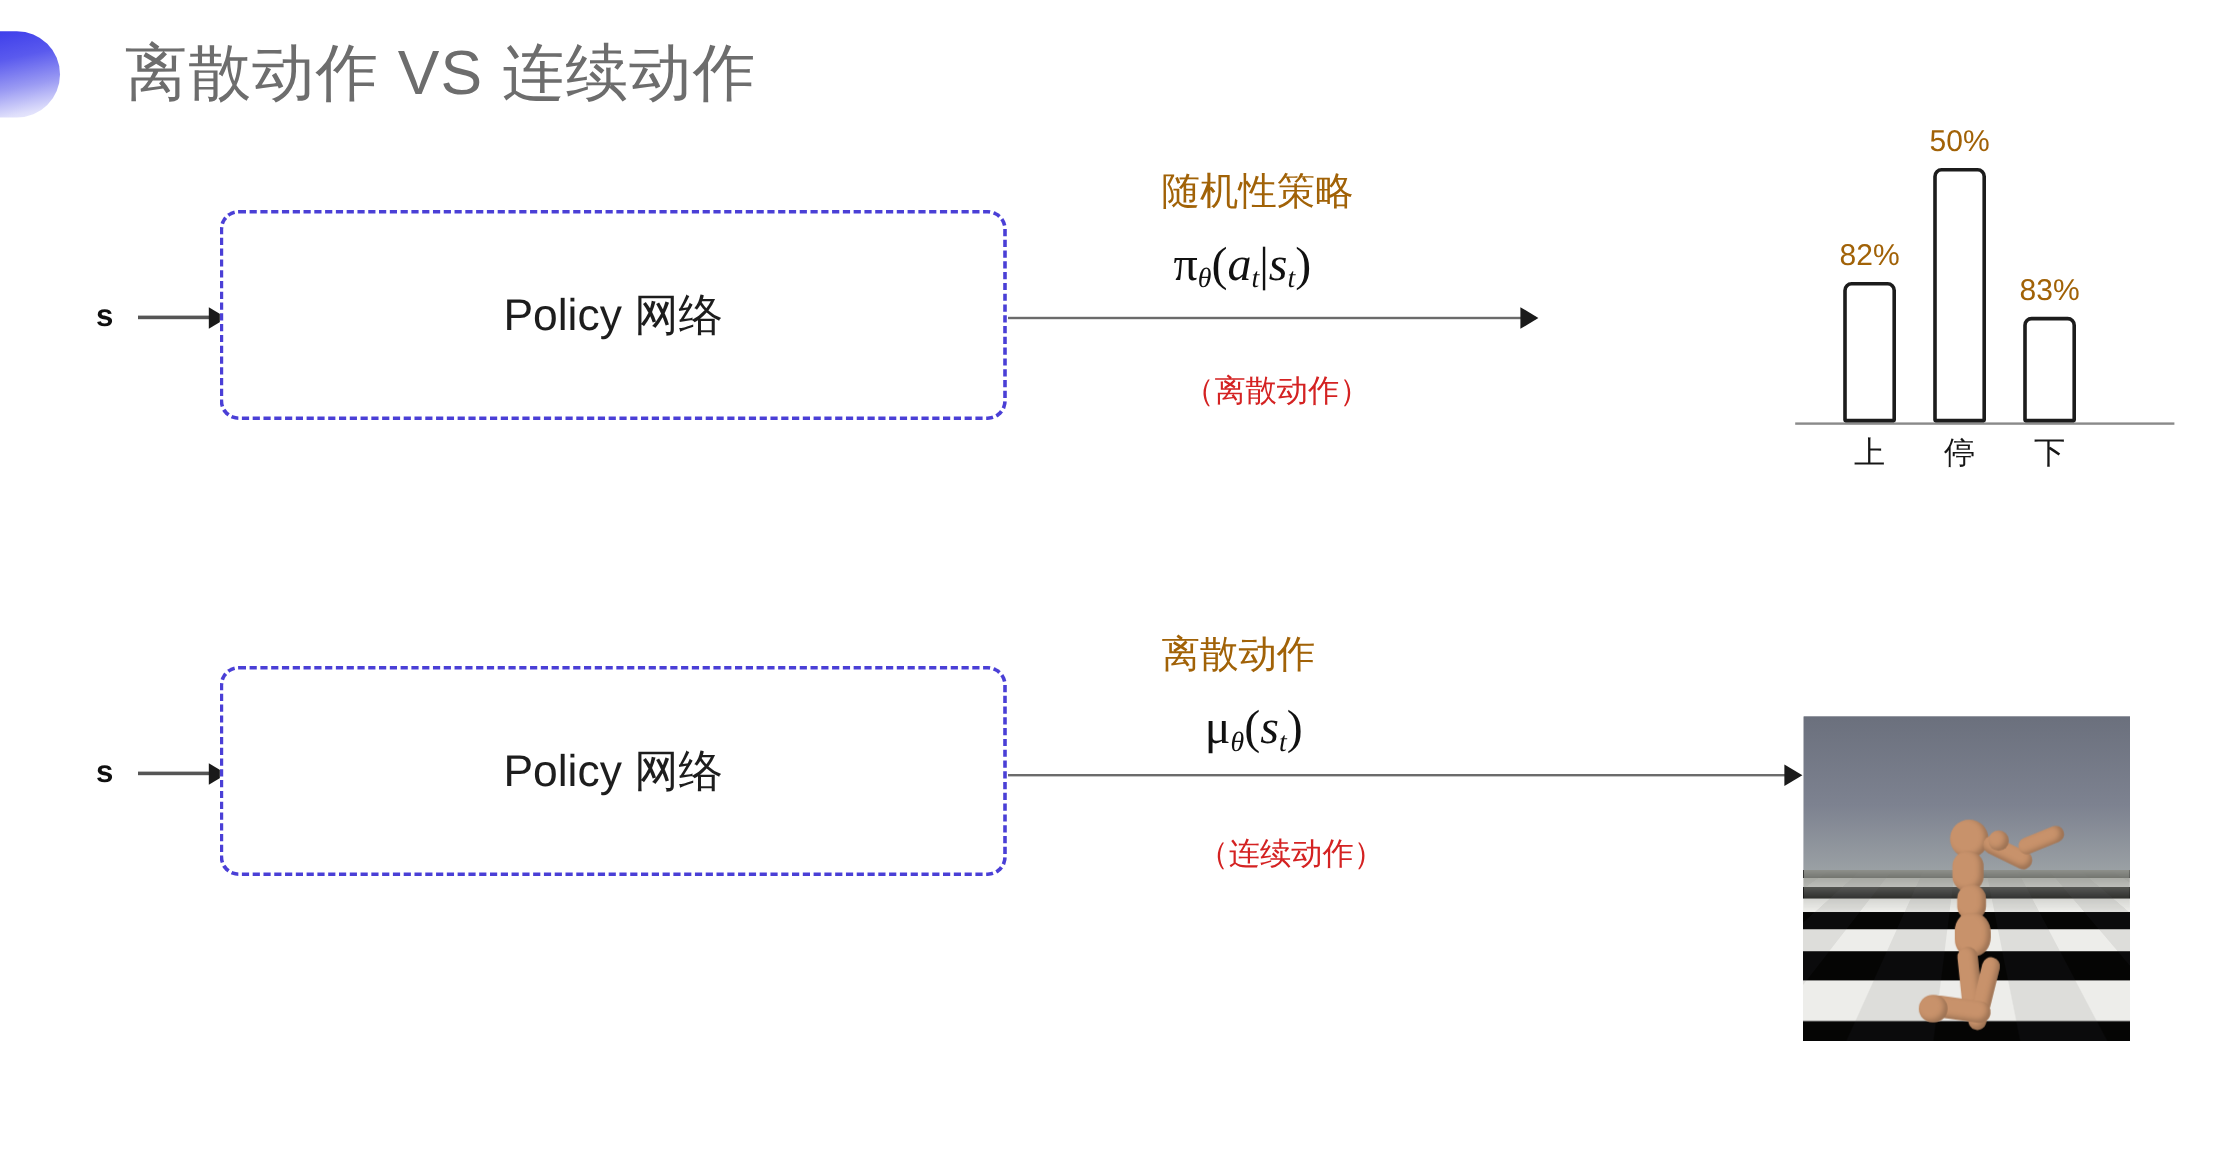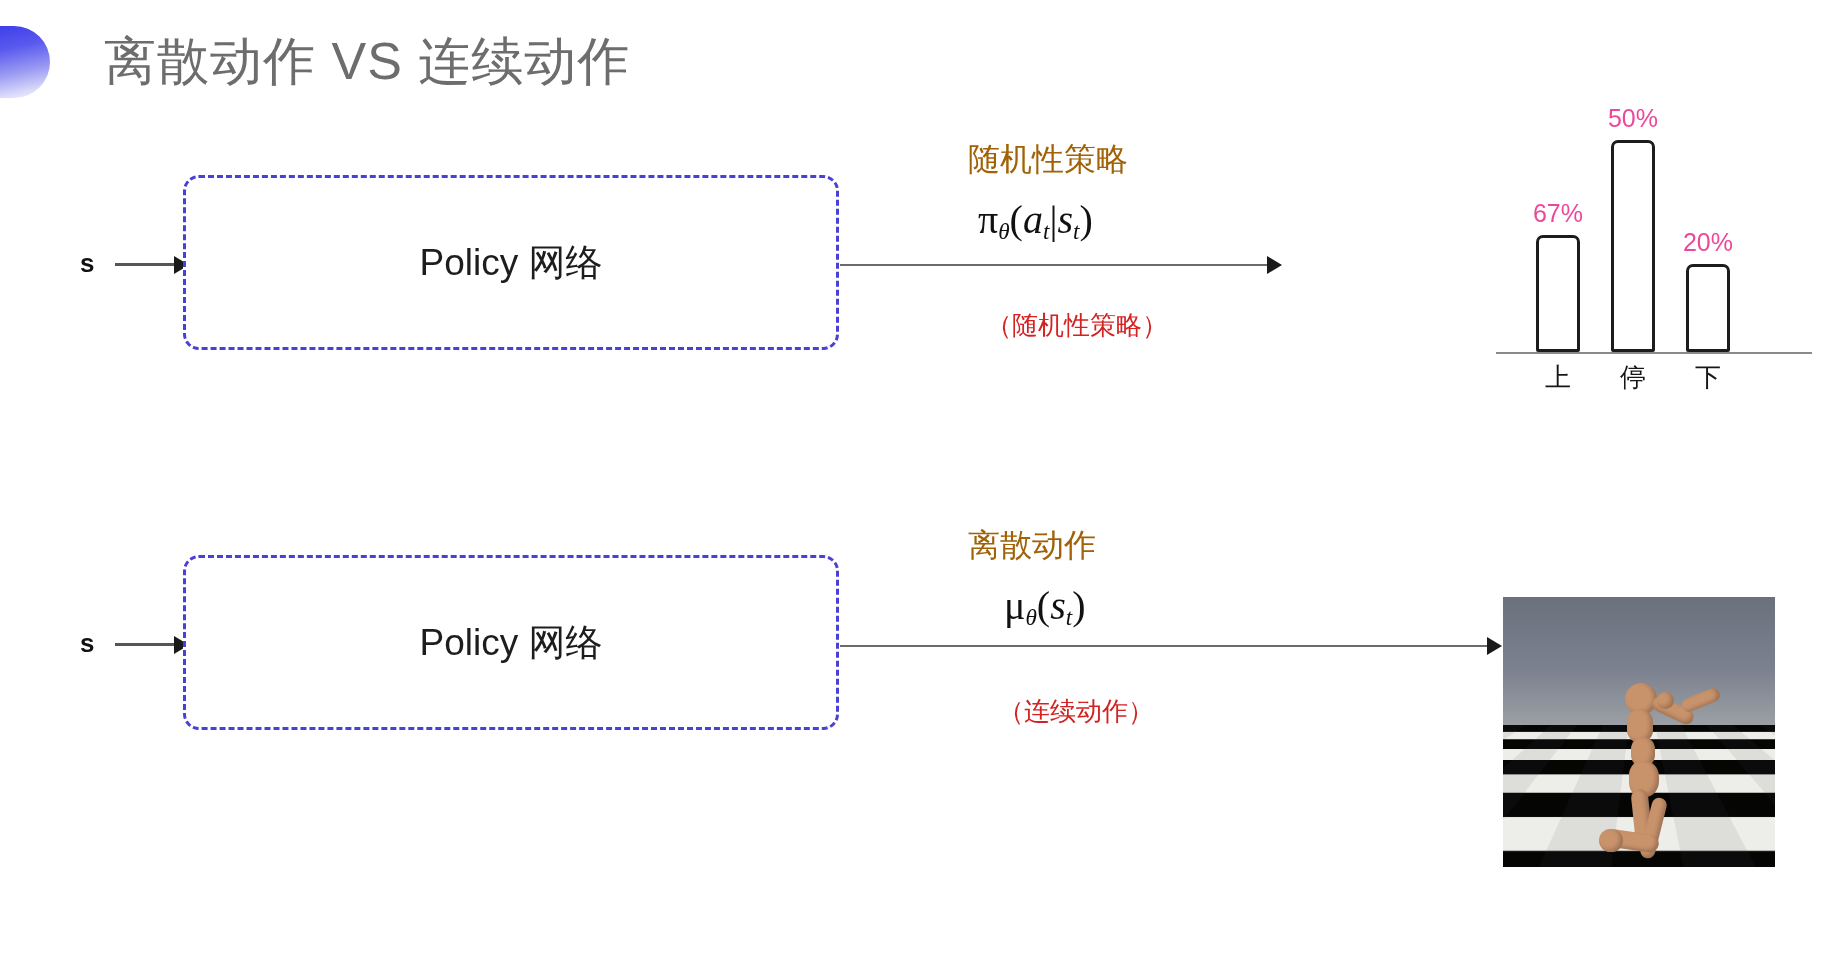--- a/index.html
+++ b/index.html
@@ -141,21 +141,21 @@
     border: 3px solid #1c1c1c;
     border-radius: 7px 7px 2px 2px;
     background: #ffffff;
   }
   .bar-value {
     position: absolute;
     left: -16px;
     width: 76px;
     text-align: center;
     font-size: 25px;
-    color: #ec4899;
+    color: #a16207;
   }
   .bar-tick {
     position: absolute;
     top: 264px;
     width: 60px;
     text-align: center;
     font-size: 26px;
     color: #161616;
   }
 
@@ -218,38 +218,38 @@
   <div class="policy-box-label">Policy 网络</div>
 </div>
 
 <div class="arrow thin" style="left:840px; top:264px; width:440px;"></div>
 
 <div class="annot-title" style="left:968px; top:138px;">随机性策略</div>
 <div class="annot-formula" style="left:978px; top:196px;">
   <span class="up">π</span><sub>θ</sub><span class="up">(</span>a<sub>t</sub><span class="up">|</span>s<sub>t</sub><span class="up">)</span>
 </div>
 <div class="hidden-text">πθ(at|st)</div>
-<div class="annot-note" style="left:986px; top:308px;">（随机性策略）</div>
+<div class="annot-note" style="left:986px; top:308px;">（离散动作）</div>
 
 <div id="bar-chart">
 
   <div id="bar-axis-line"></div>
 
   <div class="bar-col" style="left:40px;">
-    <div class="bar-value" style="bottom:124px;">67%</div>
+    <div class="bar-value" style="bottom:124px;">82%</div>
     <div class="bar-rect" style="height:117px;"></div>
   </div>
 
   <div class="bar-col" style="left:115px;">
     <div class="bar-value" style="bottom:219px;">50%</div>
     <div class="bar-rect" style="height:212px;"></div>
   </div>
 
   <div class="bar-col" style="left:190px;">
-    <div class="bar-value" style="bottom:95px;">20%</div>
+    <div class="bar-value" style="bottom:95px;">83%</div>
     <div class="bar-rect" style="height:88px;"></div>
   </div>
 
   <div class="bar-tick" style="left:32px;">上</div>
   <div class="bar-tick" style="left:107px;">停</div>
   <div class="bar-tick" style="left:182px;">下</div>
 </div>
 
 <div class="state-label" style="left:80px; top:628px;">s</div>
 <div class="arrow" style="left:115px; top:643px; width:72px;"></div>

